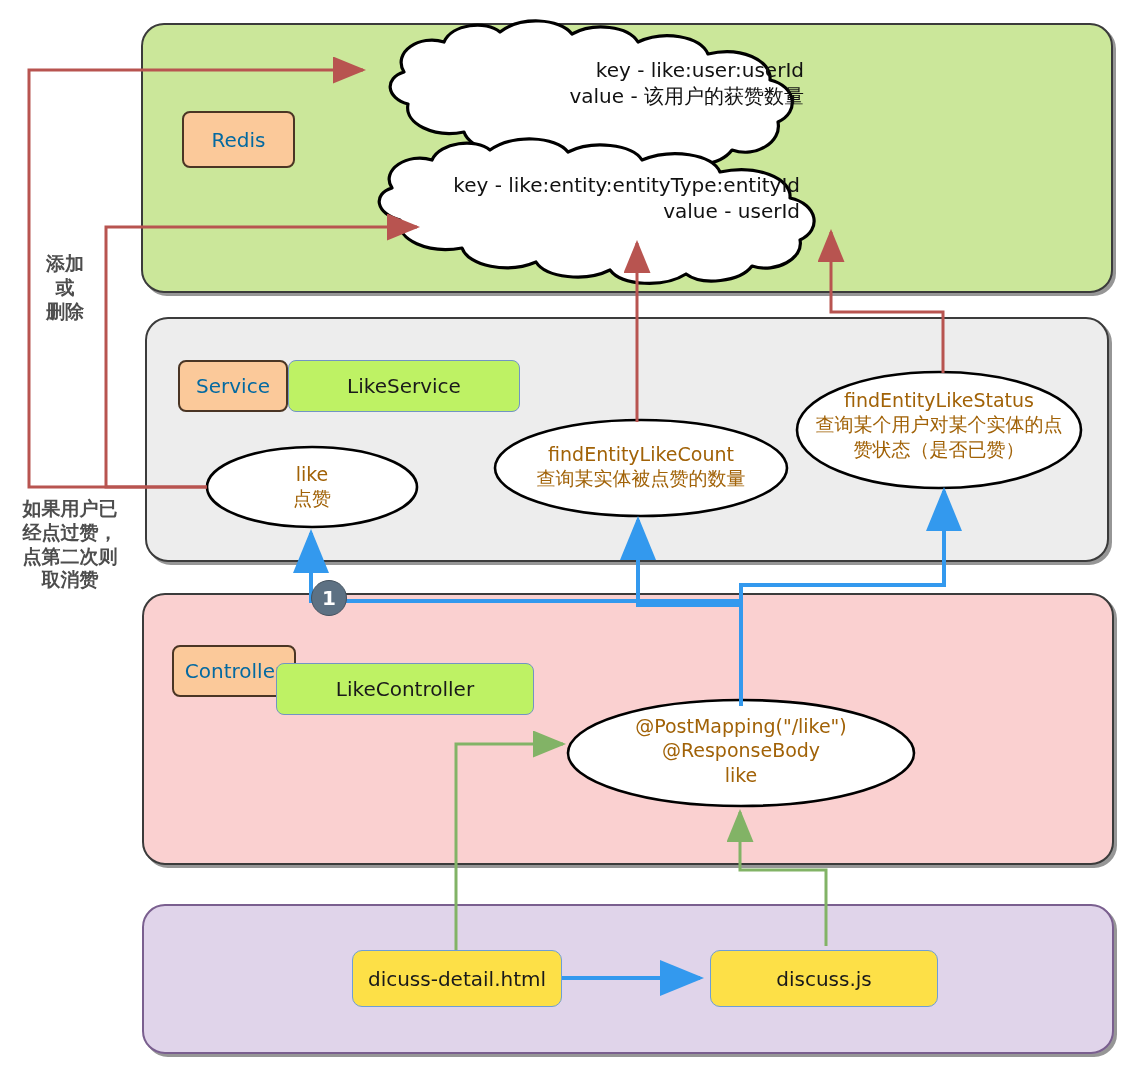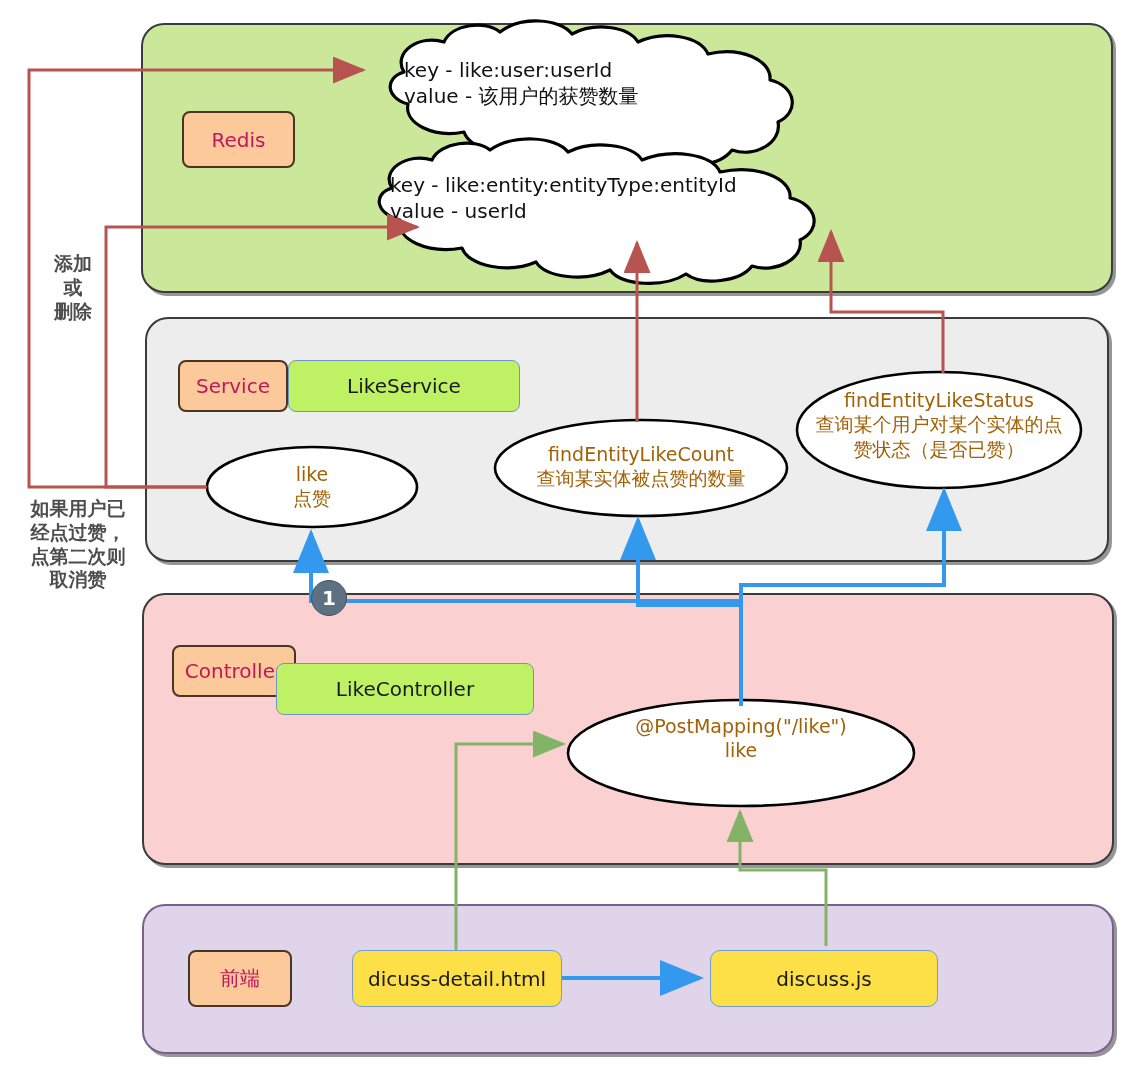--- a/index.html
+++ b/index.html
@@ -2,38 +2,38 @@
 <html><head>
 <meta charset="utf-8">
 <style>
   html,body{margin:0;padding:0;background:#ffffff;}
   body{width:1129px;height:1076px;font-family:"DejaVu Sans","Liberation Sans",sans-serif;}
   #stage{position:relative;width:1129px;height:1076px;overflow:hidden;}
   svg#art{position:absolute;left:0;top:0;width:1129px;height:1076px;}
   .lane-label{
     position:absolute;display:flex;align-items:center;justify-content:center;
     background:#fbc99a;border:2px solid #4a3524;border-radius:8px;
-    font-size:20px;color:#be185d;box-sizing:border-box;
+    font-size:20px;color:#0369a1;box-sizing:border-box;
   }
   .class-box{
     position:absolute;display:flex;align-items:center;justify-content:center;
     background:#bef264;border:1px solid #7294c4;border-radius:8px;
     font-size:20px;color:#1a1a1a;box-sizing:border-box;
   }
   .file-box{
     position:absolute;display:flex;align-items:center;justify-content:center;
     background:#fde047;border:1.5px solid #6d9ed6;border-radius:10px;
     font-size:20px;color:#1a1a1a;box-sizing:border-box;
   }
   .note{
     position:absolute;font-size:19px;font-weight:bold;color:#4d4d4d;
-    line-height:1.25;text-align:center;margin-left:8px;
+    line-height:1.25;text-align:center;
   }
   .bubble-text{
-    position:absolute;text-align:left;font-size:20px;color:#111;
+    position:absolute;text-align:right;font-size:20px;color:#111;
     line-height:1.3;white-space:nowrap;
   }
   .oval-text{
     position:absolute;text-align:center;font-size:19px;color:#a16207;
     line-height:1.28;white-space:nowrap;
   }
   .step-badge{
     position:absolute;width:36px;height:36px;border-radius:50%;
     background:#5d7183;border:1px solid #44525f;color:#fff;
     display:flex;align-items:center;justify-content:center;
@@ -151,21 +151,20 @@
   </svg>
 
   <div class="lane-label" style="left:182px;top:111px;width:113px;height:57px;">Redis</div>
 
   <div class="lane-label" style="left:178px;top:360px;width:110px;height:52px;">Service</div>
   <div class="class-box" style="left:288px;top:360px;width:232px;height:52px;">LikeService</div>
 
   <div class="lane-label" style="left:172px;top:645px;width:124px;height:52px;">Controller</div>
   <div class="class-box" style="left:276px;top:663px;width:258px;height:52px;">LikeController</div>
 
-  <div class="lane-label" style="left:188px;top:950px;width:104px;height:57px;">前端</div>
 
   <div class="file-box" style="left:352px;top:950px;width:210px;height:57px;">dicuss-detail.html</div>
   <div class="file-box" style="left:710px;top:950px;width:228px;height:57px;">discuss.js</div>
 
   <div class="bubble-text" style="left:404px;top:57px;width:400px;">
     <div>key - like:user:userId</div>
     <div>value - 该用户的获赞数量</div>
   </div>
   <div class="bubble-text" style="left:390px;top:172px;width:410px;">
     <div>key - like:entity:entityType:entityId</div>
@@ -183,20 +182,21 @@
   </div>
 
   <div class="oval-text" style="left:798px;top:388px;width:282px;">
     <div>findEntityLikeStatus</div>
     <div>查询某个用户对某个实体的点</div>
     <div>赞状态（是否已赞）</div>
   </div>
 
   <div class="oval-text" style="left:581px;top:714px;width:320px;">
     <div>@PostMapping("/like")</div>
+    <div>@ResponseBody</div>
     <div>like</div>
   </div>
 
   <div class="note" style="left:24px;top:252px;width:82px;">
     <div>添加</div>
     <div>或</div>
     <div>删除</div>
   </div>
 
   <div class="note" style="left:4px;top:497px;width:132px;">

